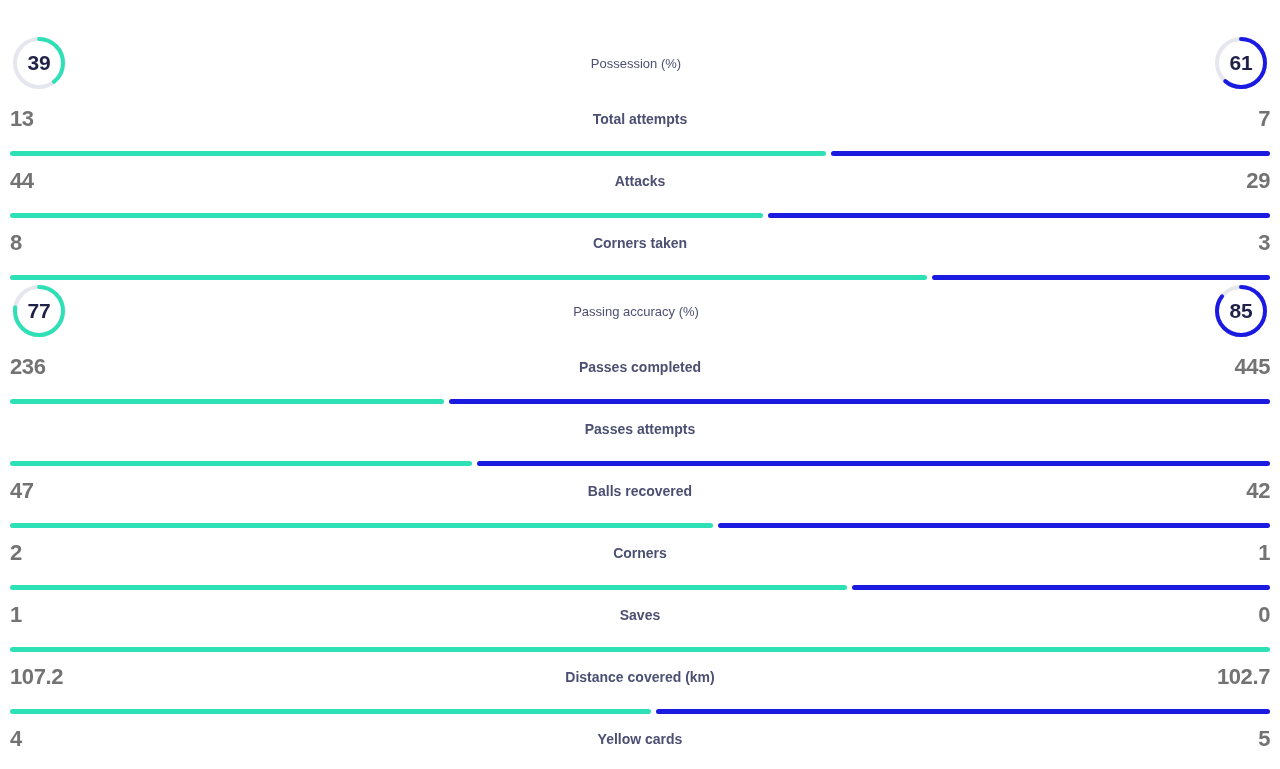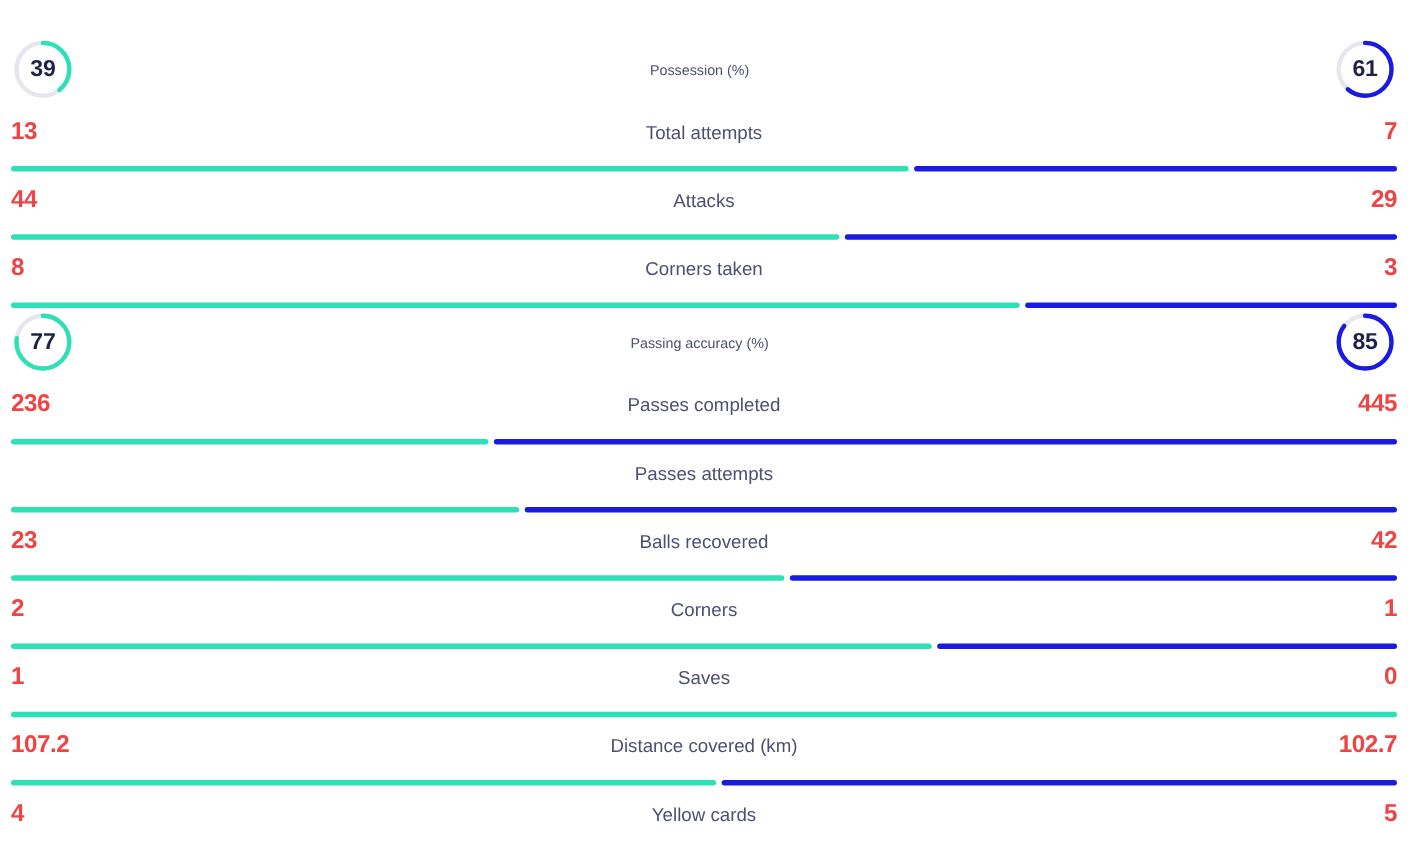--- a/index.html
+++ b/index.html
@@ -87,34 +87,34 @@
     top: 14px;
     display: flex;
     align-items: baseline;
     justify-content: space-between;
     padding: 0 10px;
     box-sizing: border-box;
   }
   .val {
     font-size: 22px;
     font-weight: 700;
-    color: #ef4444;
+    color: #737373;
     letter-spacing: -0.4px;
     line-height: 1;
     white-space: nowrap;
   }
   .bar-label {
     position: absolute;
     left: 0;
     right: 0;
     top: 17px;
     text-align: center;
-    font-size: 17px;
+    font-size: 14px;
     color: #4b4f72;
-    font-weight: 400;
+    font-weight: 700;
     pointer-events: none;
   }
   .bar-track {
     position: absolute;
     left: 10px;
     right: 10px;
     bottom: 0;
     height: 5px;
     display: flex;
     align-items: center;
@@ -225,21 +225,21 @@
     <div class="stat-row bar-row">
       <div class="bar-label">Passes attempts</div>
       <div class="bar-track">
         <div class="bar-home" style="flex:0 0 calc(36.9% - 3px);"></div>
         <div class="bar-gap"></div>
         <div class="bar-away"></div>
       </div>
     </div>
     <div class="stat-row bar-row">
       <div class="values">
-        <span class="val">23</span>
+        <span class="val">47</span>
         <span class="val">42</span>
       </div>
       <div class="bar-label">Balls recovered</div>
       <div class="bar-track">
         <div class="bar-home" style="flex:0 0 calc(56% - 3px);"></div>
         <div class="bar-gap"></div>
         <div class="bar-away"></div>
       </div>
     </div>
     <div class="stat-row bar-row">

